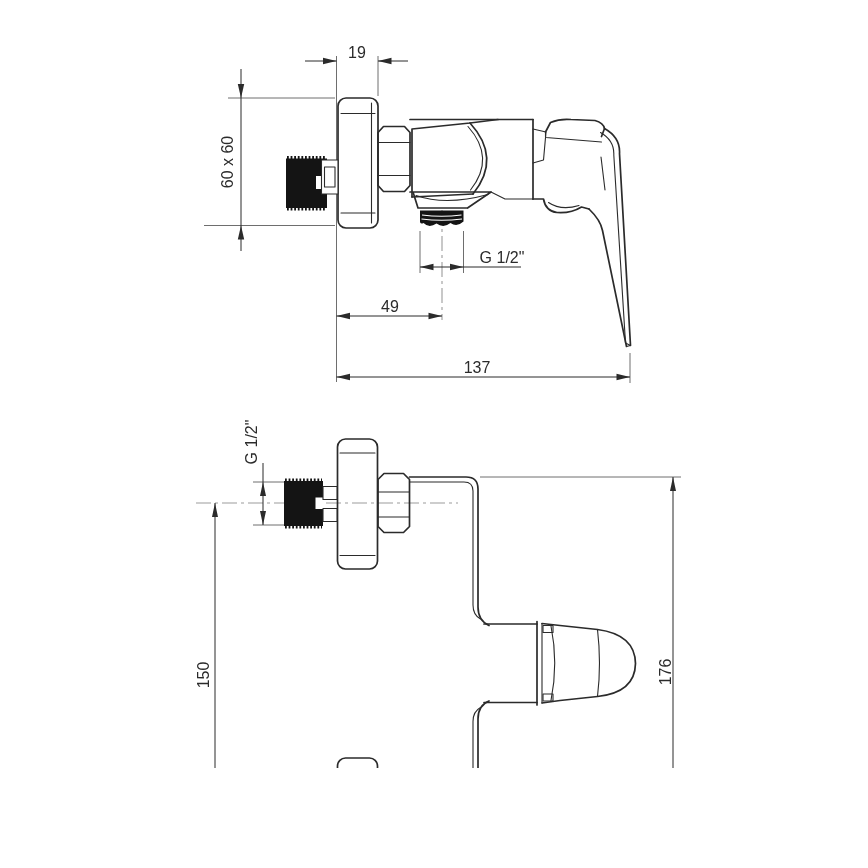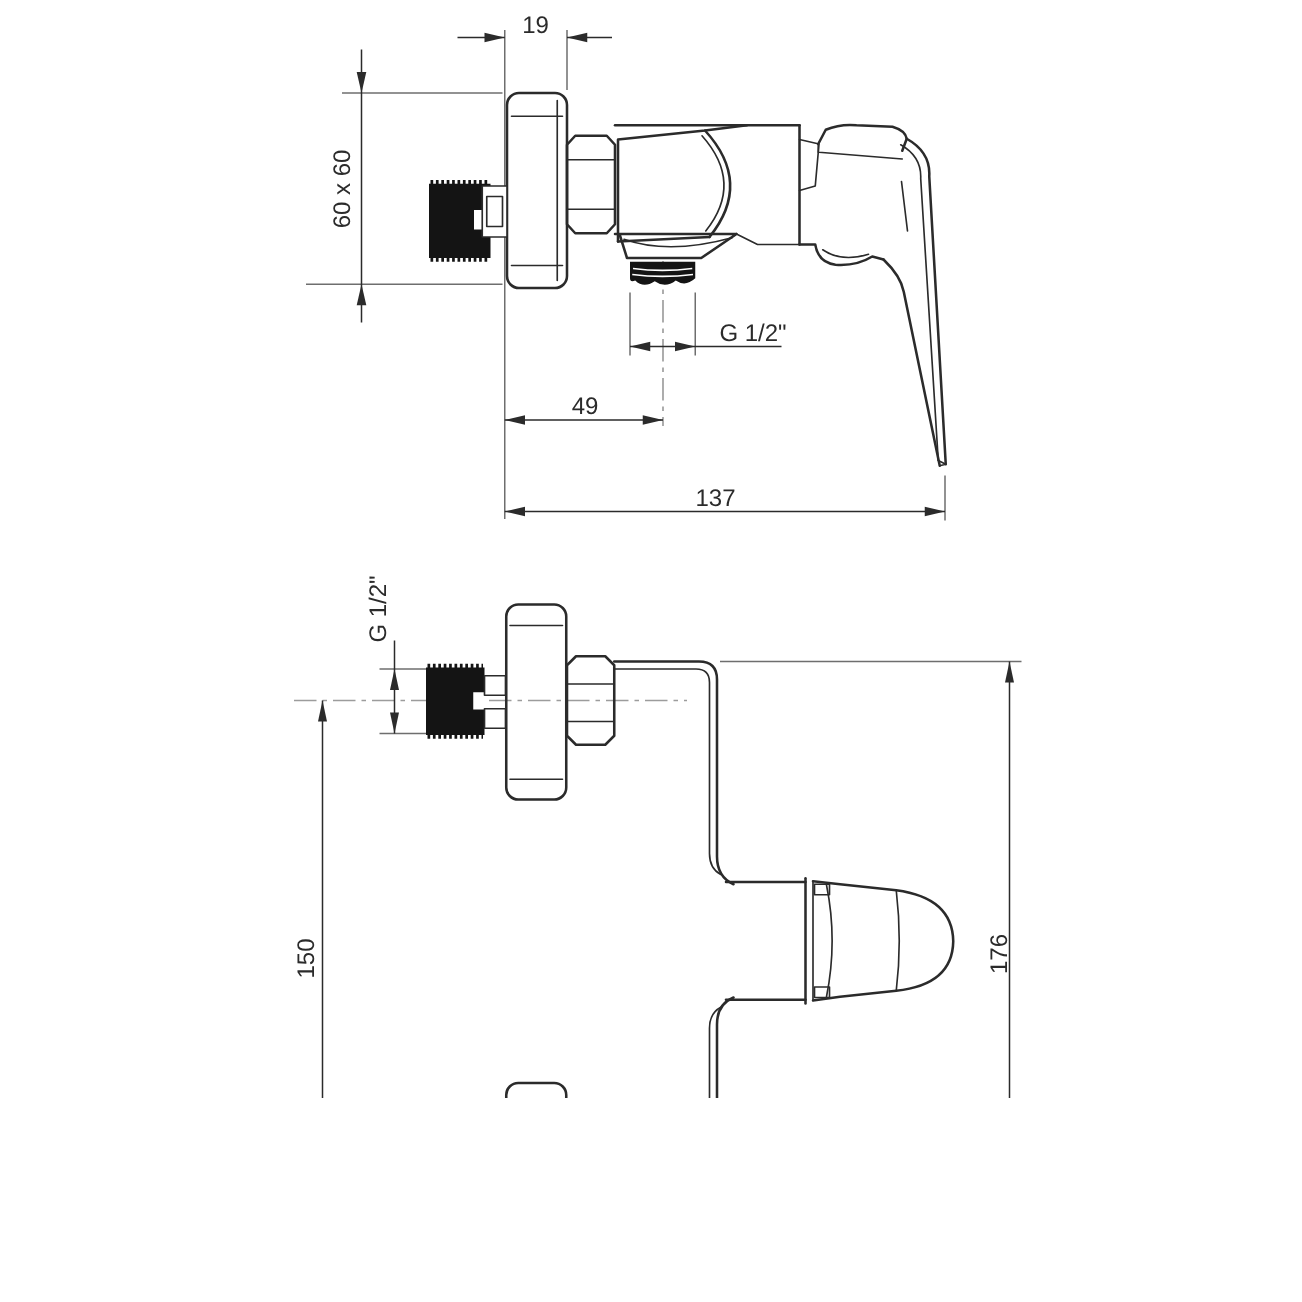--- a/index.html
+++ b/index.html
@@ -1,17 +1,17 @@
 <!DOCTYPE html>
 <html style="--line: #2b2b2b; --thin: #6e6e6e; --centerline: #9c9c9c; --fill: #141414; --background: #ffffff;"><head>
 <meta charset="utf-8">
 <style>
   html,body{margin:0;padding:0;background:#fff;}
   .canvas{width:868px;height:732px;background:var(--background,#fff);position:relative;overflow:hidden;
-          font-family:"Liberation Sans",sans-serif;}
+          font-family:"Liberation Sans",sans-serif;margin-top:36px;}
   svg{display:block}
   .stroke-main{stroke:var(--line,#2b2b2b);fill:none;stroke-width:1.7;stroke-linecap:round;stroke-linejoin:round;}
   .stroke-med{stroke:var(--line,#2b2b2b);fill:none;stroke-width:1.1;stroke-linecap:round;stroke-linejoin:round;}
   .stroke-dim{stroke:var(--line,#2b2b2b);fill:none;stroke-width:1;}
   .stroke-ext{stroke:var(--thin,#6e6e6e);fill:none;stroke-width:1;}
   .stroke-center{stroke:var(--centerline,#9c9c9c);fill:none;stroke-width:1.1;stroke-dasharray:15 4 3 4;}
   .fill-dark{fill:var(--fill,#141414);stroke:none;}
   .fill-arrow{fill:var(--line,#2b2b2b);stroke:none;}
   .white-fill{fill:#ffffff;}
   .teeth{stroke:var(--fill,#141414);stroke-width:3;stroke-dasharray:1.8 1.8;fill:none;}

